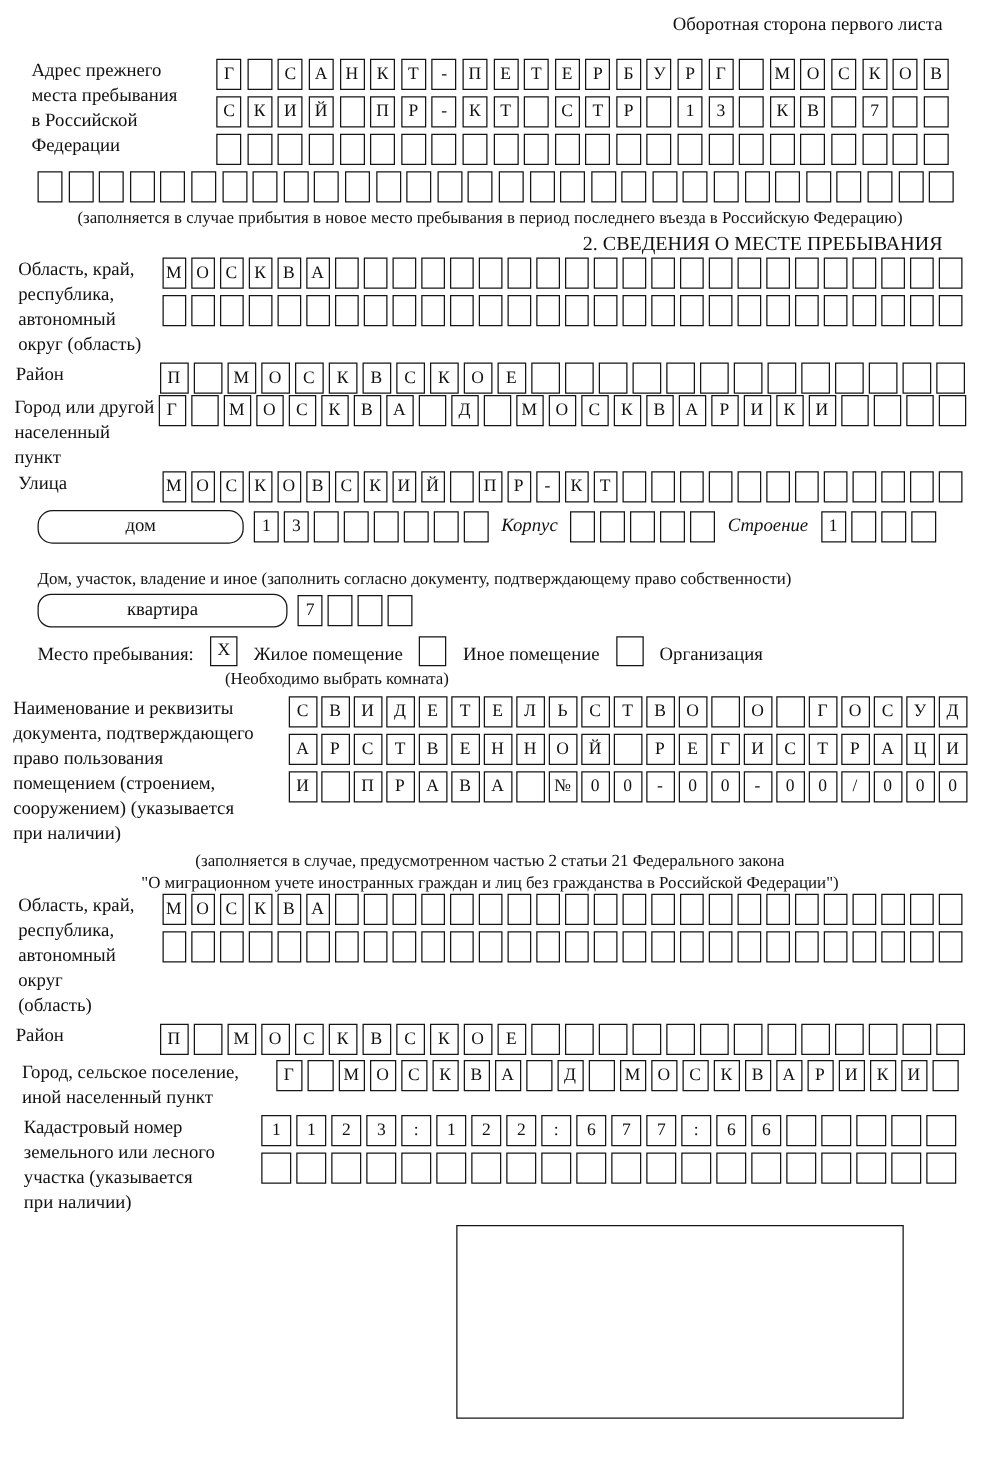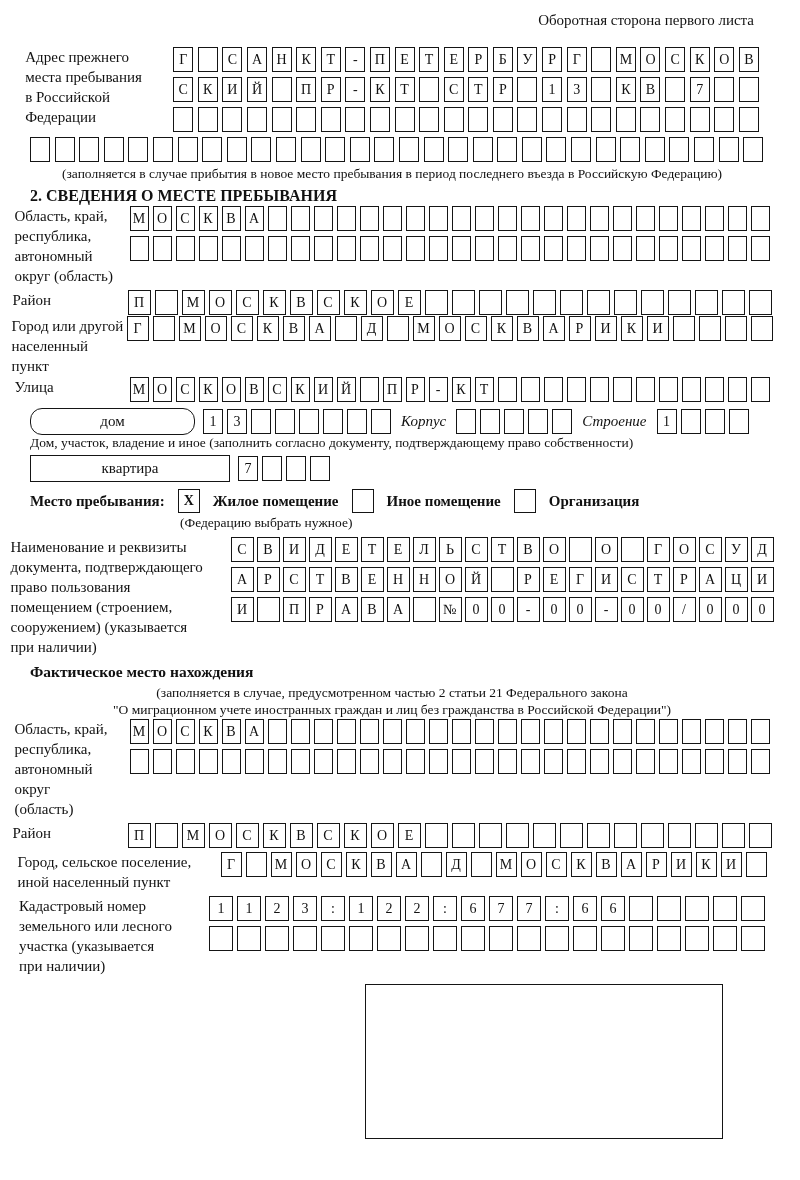--- a/index.html
+++ b/index.html
@@ -20,36 +20,36 @@
   .cell{
     width:20px;height:25px;flex:none;box-sizing:border-box;
     border:1.5px solid #151515;background:#fff;
     display:flex;align-items:center;justify-content:center;
     font-size:14px;line-height:1;
   }
   .c19 .cell{width:19px;} .c21 .cell{width:21px;} .c22 .cell{width:22px;}
   .c23 .cell{width:23px;} .c24 .cell{width:24px;}
   .fullrow{margin-top:5px;}
   .note-c{margin-top:4px;text-align:center;font-size:13.5px;}
-  .note-l{margin-top:0;font-size:13.5px;}
-  .title-c{margin-top:5px;text-align:left;font-weight:bold;font-size:16px;}
+  .note-l{margin-top:20px;font-size:13.5px;}
+  .title-c{margin-top:5px;text-align:right;font-weight:normal;font-size:16px;}
   .mt4{margin-top:4px;} .mt5{margin-top:1px;} .mt6{margin-top:6px;} .mt7{margin-top:7px;} .mt18{margin-top:18px;}
   .fieldbox{
     box-sizing:border-box;border:1.5px solid #151515;height:27px;flex:none;
     display:flex;align-items:center;justify-content:center;font-size:15px;
   }
-  .fb165{width:165px;border-radius:12px;} .fb200{width:200px;}
+  .fb165{width:165px;border-radius:12px;} .fb200{width:200px;border-radius:11px;}
   .inline-row{display:flex;align-items:center;}
   .inlbl{flex:none;padding:0 10px;font-style:italic;}
   .chk{
     width:22px;height:24px;flex:none;box-sizing:border-box;
     border:1.5px solid #151515;display:flex;align-items:center;justify-content:center;
     font-size:14px;
   }
-  .stayline{display:flex;align-items:center;gap:13px;font-weight:bold;}
+  .stayline{display:flex;align-items:flex-end;gap:13px;}
   .staynote{margin-left:150px;font-size:13.5px;margin-top:2px;}
   .stampbox{width:358px;height:155px;border:1.8px solid #151515;margin-left:335px;margin-top:8px;box-sizing:border-box;}
   .fnotes{text-align:center;font-size:13.5px;line-height:17px;margin-top:3px;}
 </style>
 </head>
 <body>
 
 <div class="page">
 
   <div class="hdr">Оборотная сторона первого листа</div>
@@ -385,21 +385,21 @@
 
   <div class="stayline mt7">
     <span>Место пребывания:</span>
     <span class="chk">X</span>
     <span>Жилое помещение</span>
     <span class="chk"></span>
     <span>Иное помещение</span>
     <span class="chk"></span>
     <span>Организация</span>
   </div>
-  <div class="staynote">(Федерацию выбрать нужное)</div>
+  <div class="staynote">(Необходимо выбрать комната)</div>
 
   <div class="blk mt6">
     <div class="lbl w220">Наименование и реквизиты
 документа, подтверждающего
 право пользования
 помещением (строением,
 сооружением) (указывается
 при наличии)</div>
     <div class="rows">
       <div class="cr c23 g3">
@@ -467,21 +467,20 @@
           <span class="cell">0</span>
           <span class="cell">0</span>
           <span class="cell">/</span>
           <span class="cell">0</span>
           <span class="cell">0</span>
           <span class="cell">0</span>
         </div>
     </div>
   </div>
 
-  <div class="title-c mt6" style="font-size:15.5px">Фактическое место нахождения</div>
   <div class="fnotes">
     <div>(заполняется в случае, предусмотренном частью 2 статьи 21 Федерального закона</div>
     <div>"О миграционном учете иностранных граждан и лиц без гражданства в Российской Федерации")</div>
   </div>
 
   <div class="blk mt5">
     <div class="lbl w115">Область, край,
 республика,
 автономный округ
 (область)</div>

